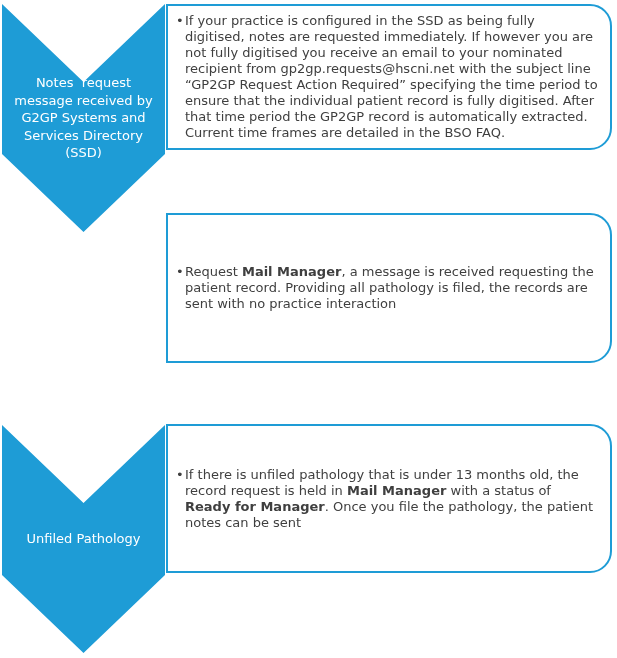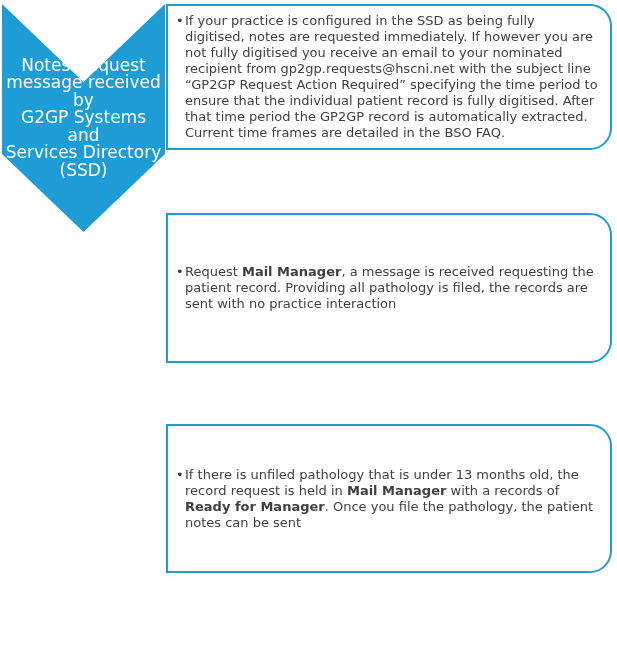--- a/index.html
+++ b/index.html
@@ -25,21 +25,21 @@
   }
   .chevron-label {
     position: absolute;
     left: 3px; top: 0;
     width: 157px; height: 228px;
     display: flex;
     align-items: center;
     justify-content: center;
     text-align: center;
     color: #ffffff;
-    font-size: 17px;
+    font-size: 13px;
     line-height: 17.5px;
     white-space: pre-wrap;
   }
   .step-box {
     position: absolute;
     left: 166px;
     width: 446px;
     box-sizing: border-box;
     border: 2px solid #1e9cd6;
     border-radius: 0 22px 22px 0;
@@ -87,20 +87,26 @@
     </div>
   </div>
 
   <div class="step-box box-2">
     <div class="step-body">
       <span class="bullet">•</span>
       <div class="body-text"><span>Request </span><span class="bold">Mail Manager</span><span>, a message is received requesting the patient record. Providing all pathology is filed, the records are sent with no practice interaction</span></div>
     </div>
   </div>
 
+  <div class="chevron-wrap chev-3">
+    <svg viewBox="0 0 163 228" preserveAspectRatio="none">
+      <polygon points="0,0 81.5,78 163,0 163,150 81.5,228 0,150" fill="#1e9cd6"></polygon>
+    </svg>
+    <div class="chevron-label">Unfiled Pathology</div>
+  </div>
   <div class="step-box box-3">
     <div class="step-body">
       <span class="bullet">•</span>
-      <div class="body-text"><span>If there is unfiled pathology that is under 13 months old, the record request is held in </span><span class="bold">Mail Manager</span><span> with a records of </span><span class="bold">Ready for Manager</span><span>. Once you file the pathology, the patient notes can be sent</span></div>
+      <div class="body-text"><span>If there is unfiled pathology that is under 13 months old, the record request is held in </span><span class="bold">Mail Manager</span><span> with a status of </span><span class="bold">Ready for Manager</span><span>. Once you file the pathology, the patient notes can be sent</span></div>
     </div>
   </div>
 
 </div>
 
 </body></html>

